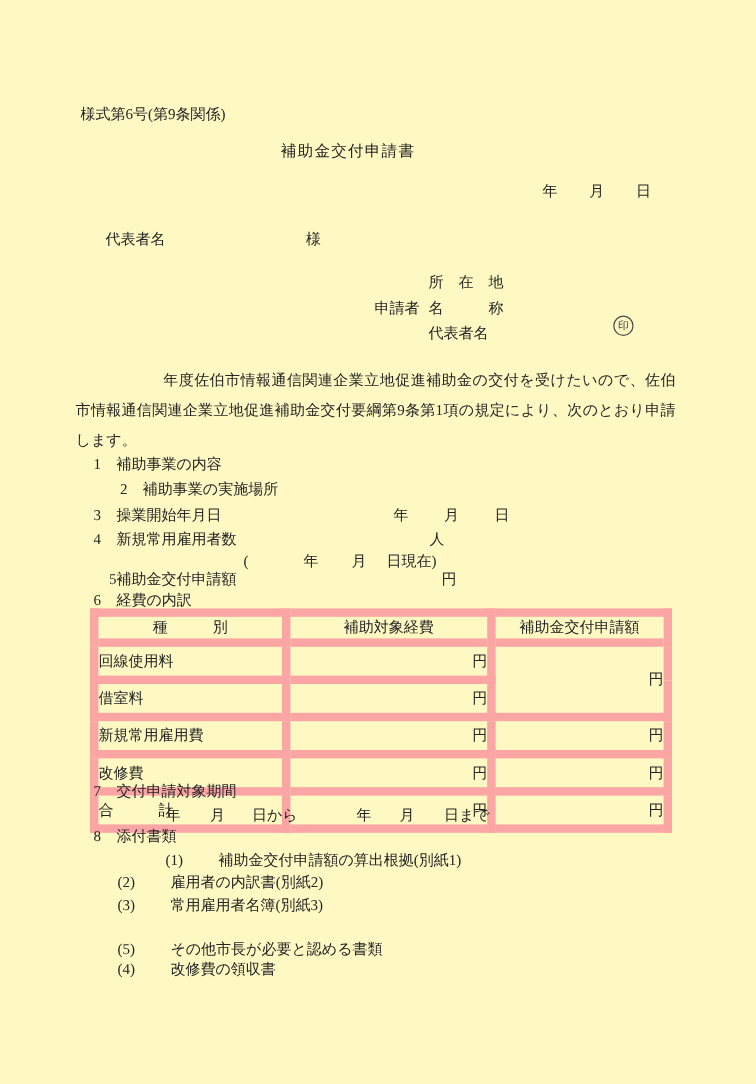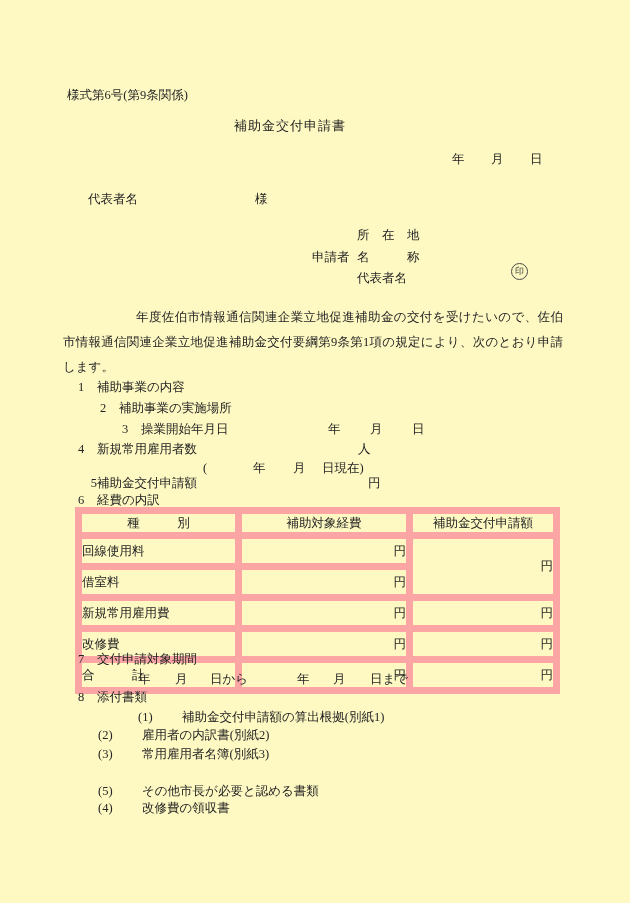--- a/index.html
+++ b/index.html
@@ -72,21 +72,21 @@
     <span class="abs" style="left:357px;top:270px;">代表者名</span>
     <span class="seal">印</span>
   </div>
 
   <div class="para">年度佐伯市情報通信関連企業立地促進補助金の交付を受けたいので、佐伯市情報通信関連企業立地促進補助金交付要綱第9条第1項の規定により、次のとおり申請します。</div>
 
   <div class="abs" style="left:78px;top:379px;"><span class="num">1</span><span>補助事業の内容</span></div>
 
   <div class="abs" style="left:78px;top:400px;margin-left:22px;"><span class="num">2</span><span>補助事業の実施場所</span></div>
 
-  <div class="abs" style="left:78px;top:421px;margin-left:44px;"><span class="num">3</span><span>操業開始年月日</span></div>
+  <div class="abs" style="left:78px;top:421px;"><span class="num">3</span><span>操業開始年月日</span></div>
   <span class="abs" style="left:328px;top:421px;">年</span>
   <span class="abs" style="left:370px;top:421px;">月</span>
   <span class="abs" style="left:412px;top:421px;">日</span>
 
   <div class="abs" style="left:78px;top:441px;"><span class="num">4</span><span>新規常用雇用者数</span></div>
   <span class="abs" style="left:358px;top:441px;">人</span>
 
   <div>
     <span class="abs" style="left:203px;top:460px;">(</span>
     <span class="abs" style="left:253px;top:460px;">年</span>

